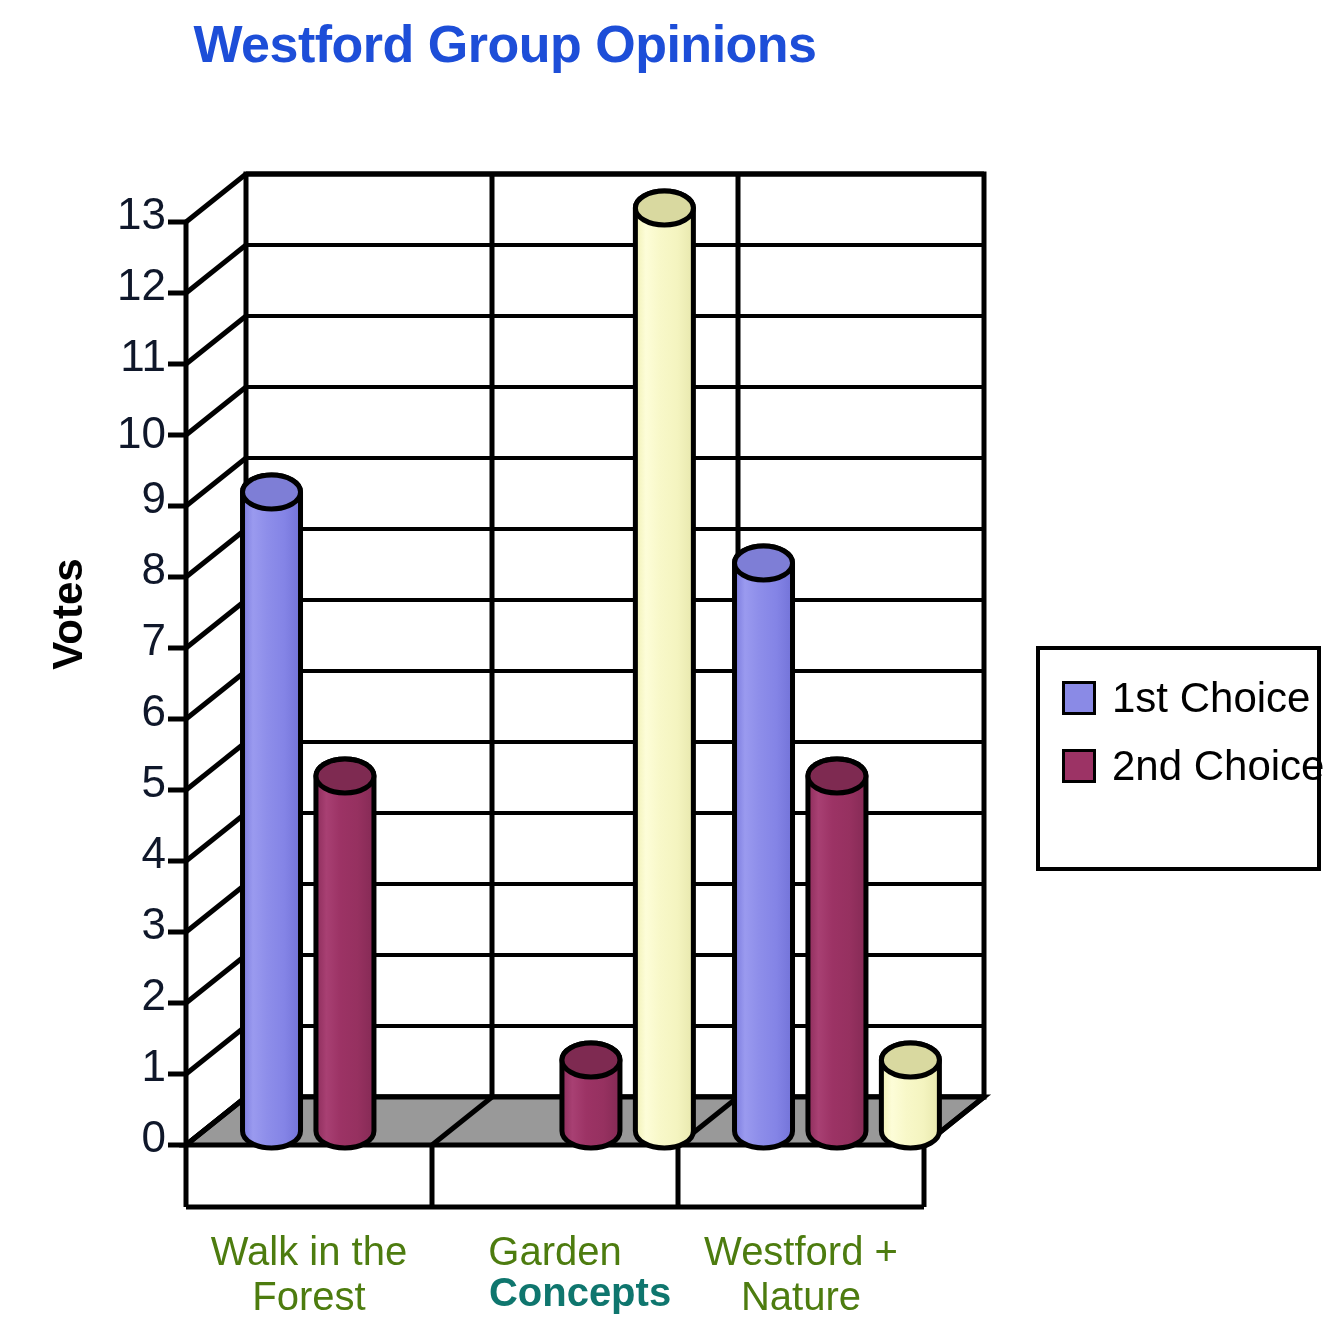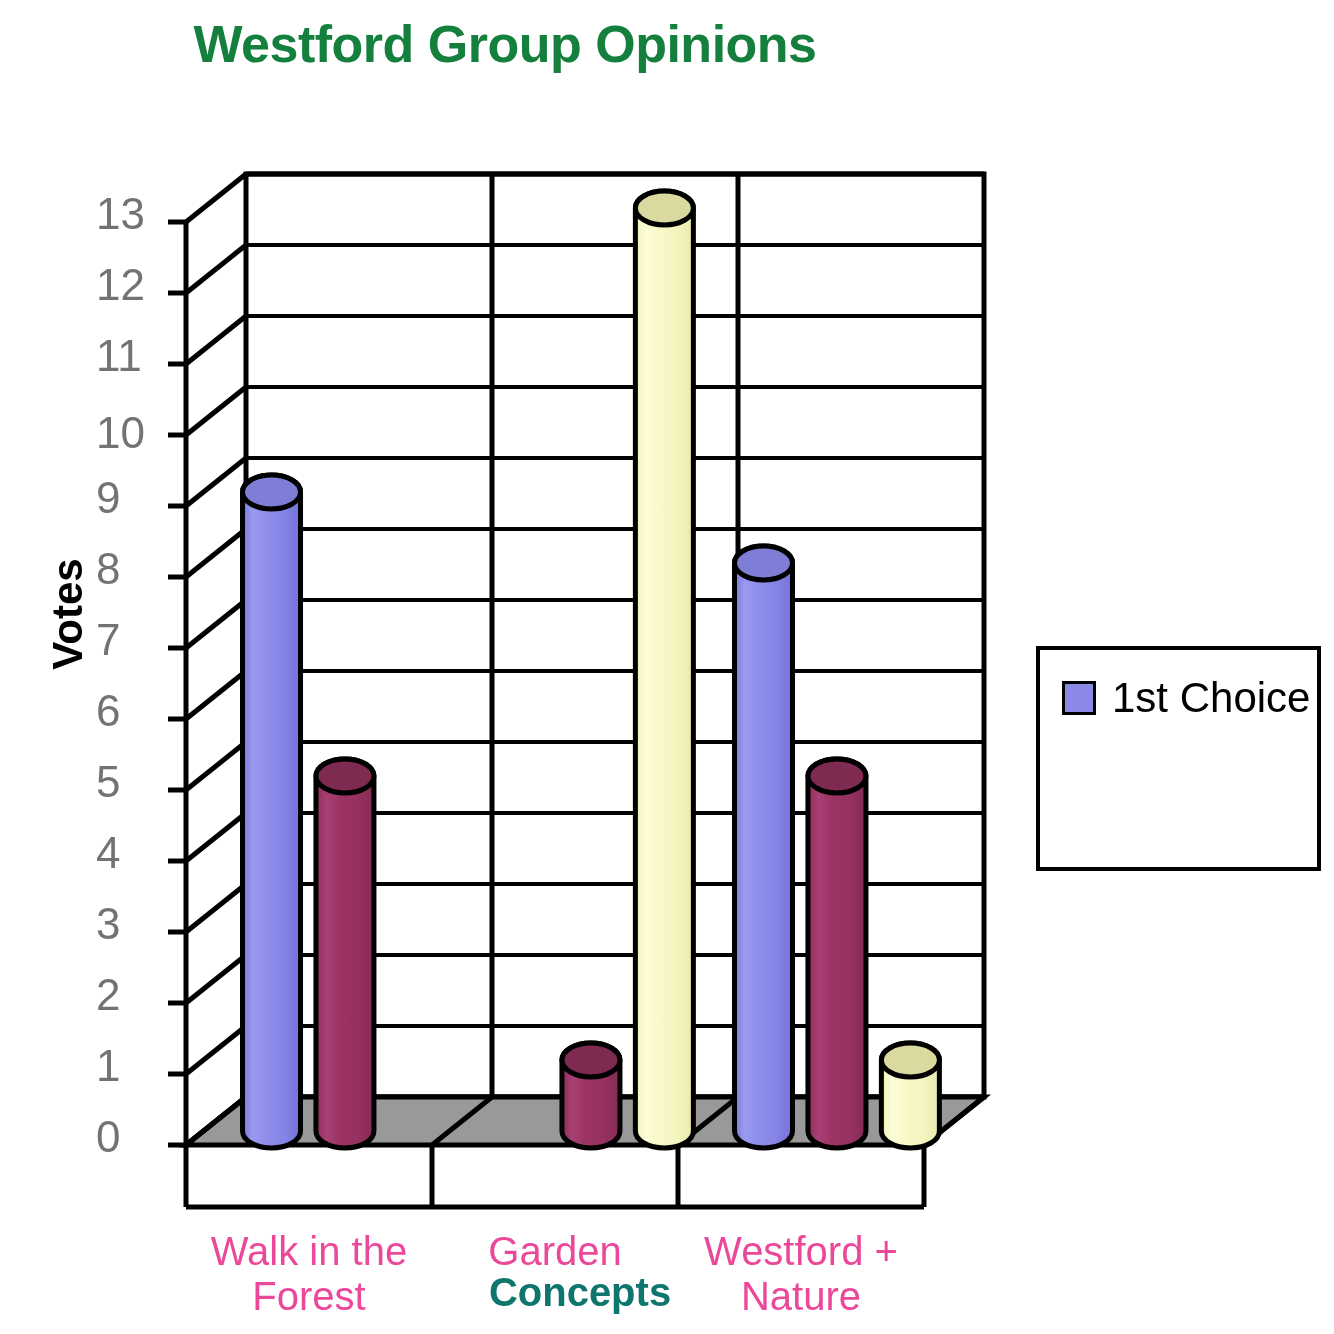--- a/index.html
+++ b/index.html
@@ -7,46 +7,46 @@
     width:1334px;height:1334px;
     background:#ffffff;
     font-family:"Liberation Sans", sans-serif;
     overflow:hidden;
     position:relative;
   }
   #chart-root{position:absolute;left:0;top:0;width:1334px;height:1334px;}
   .chart-title{
     position:absolute;left:0;top:14px;width:1010px;
     text-align:center;
-    font-size:52px;font-weight:bold;color:#15803d;
+    font-size:52px;font-weight:bold;color:#1d4ed8;
     letter-spacing:-0.5px;
     font-family:"Liberation Sans", sans-serif;
   }
   .y-axis-title{
     position:absolute;
     left:-12px;top:590px;
     width:160px;text-align:center;
     font-size:42px;font-weight:bold;color:#000;
     transform:rotate(-90deg);
     transform-origin:center center;
   }
   .x-axis-title{
     position:absolute;left:330px;top:1270px;width:500px;
     text-align:center;font-size:40px;font-weight:bold;color:#0f766e;
   }
   .tick-label{
     position:absolute;
-    width:70px;text-align:left;
-    font-size:44px;color:#737373;line-height:1;
+    width:70px;text-align:right;
+    font-size:44px;color:#0f172a;line-height:1;
     font-family:"Liberation Sans", sans-serif;
   }
   .cat-label{
     position:absolute;
     text-align:center;
-    font-size:40px;color:#ec4899;
+    font-size:40px;color:#4d7c0f;
     line-height:1.12;
     font-family:"Liberation Sans", sans-serif;
   }
   .legend-box{
     position:absolute;
     left:1036px;top:646px;
     width:285px;height:225px;
     border:4px solid #000;
     background:#fff;
     box-sizing:border-box;
@@ -249,15 +249,19 @@
         <div>Westford +</div>
         <div>Nature</div>
       </div>
     </div>
 
   <div class="legend-box">
     <div class="legend-row">
       <span class="legend-swatch" style="background:#8a8ae6"></span>
       <span class="legend-label">1st Choice</span>
     </div>
+    <div class="legend-row">
+      <span class="legend-swatch" style="background:#9c3365"></span>
+      <span class="legend-label">2nd Choice</span>
+    </div>
   </div>
 
 </div>
 
 </body></html>

